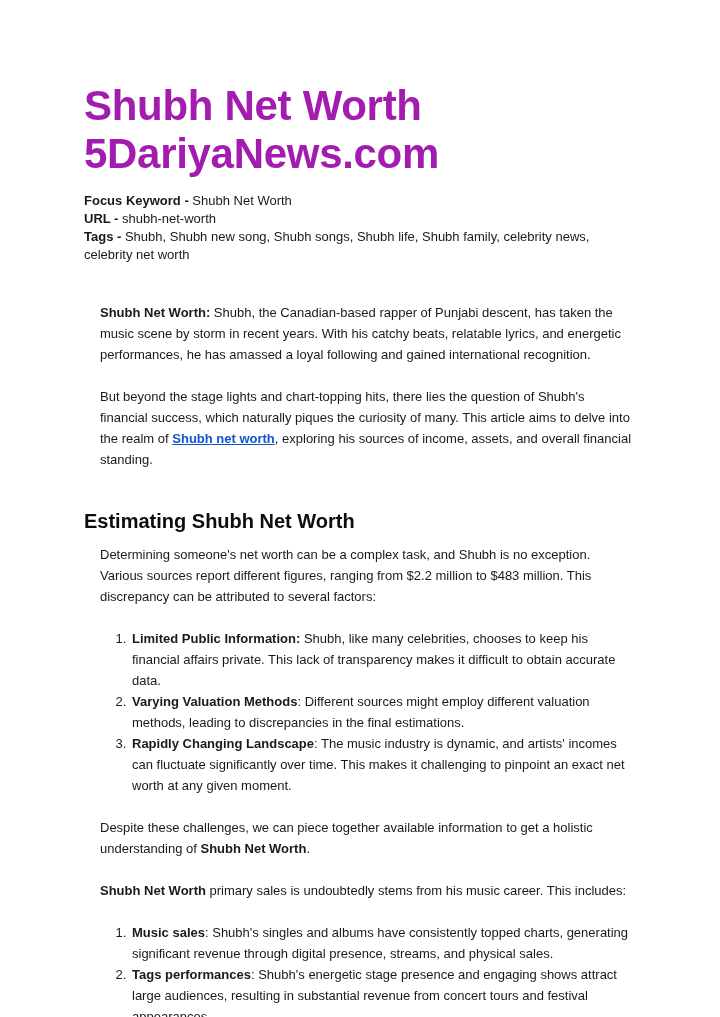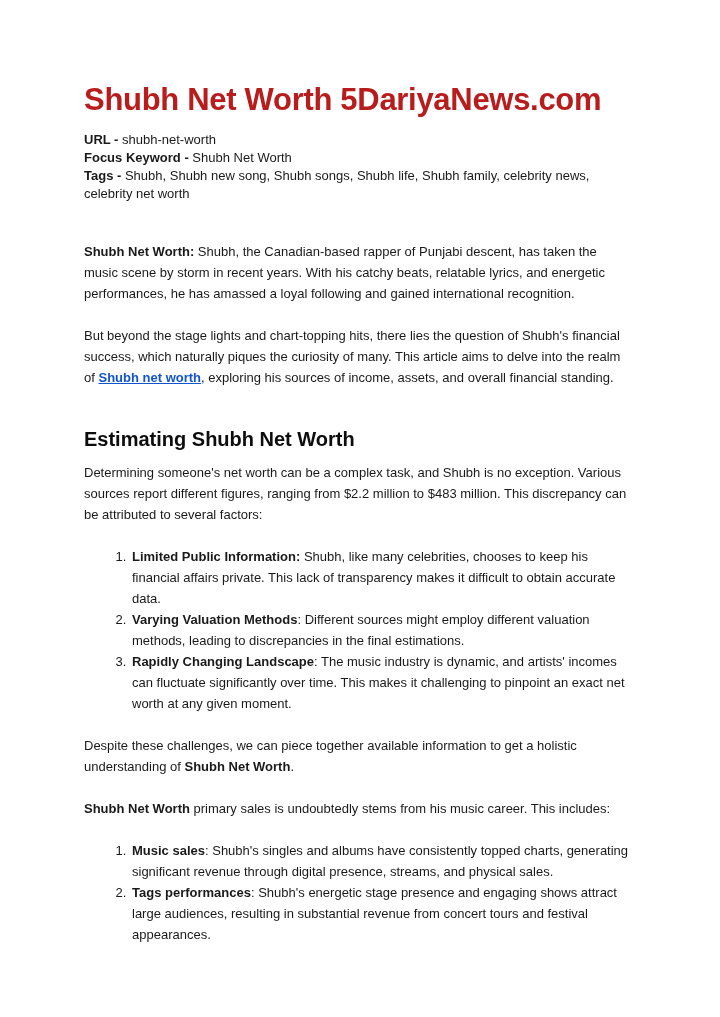--- a/index.html
+++ b/index.html
@@ -11,38 +11,38 @@
     margin: 0 auto;
     background: #ffffff;
     font-family: "Liberation Sans", sans-serif;
     color: #1a1a1a;
     overflow: hidden;
   }
   .content {
     padding: 82px 86px 0 84px;
   }
   h1.doc-title {
-    font-size: 31px;
+    font-size: 42px;
     line-height: 1.15;
     font-weight: bold;
-    color: #b91c1c;
+    color: #a21caf;
     margin: 0 0 13px 0;
     letter-spacing: -0.3px;
   }
   .meta-block { margin: 0 0 38px 0; }
   .meta-line {
     font-size: 13px;
     line-height: 18px;
     margin: 0;
   }
   .meta-label { font-weight: bold; }
   p.body-para {
     font-size: 13px;
     line-height: 21px;
-    margin: 0 0 21px 0;
+    margin: 0 0 21px 16px;
   }
   .b { font-weight: bold; }
   a.doc-link {
     font-weight: bold;
     text-decoration: underline;
     cursor: pointer;
   }
   h2.section-heading {
     font-size: 20px;
     line-height: 1.2;
@@ -63,22 +63,22 @@
 </style>
 </head>
 <body>
 
 <div class="page">
   <div class="content">
 
     <h1 class="doc-title">Shubh Net Worth 5DariyaNews.com</h1>
 
     <div class="meta-block">
+      <p class="meta-line"><span class="meta-label">Focus Keyword - </span><span>Shubh Net Worth</span></p>
       <p class="meta-line"><span class="meta-label">URL - </span><span>shubh-net-worth</span></p>
-      <p class="meta-line"><span class="meta-label">Focus Keyword - </span><span>Shubh Net Worth</span></p>
       <p class="meta-line"><span class="meta-label">Tags - </span><span>Shubh, Shubh new song, Shubh songs, Shubh life, Shubh family, celebrity news, celebrity net worth</span></p>
     </div>
 
     <p class="body-para"><span class="b">Shubh Net Worth:</span><span> Shubh, the Canadian-based rapper of Punjabi descent, has taken the music scene by storm in recent years. With his catchy beats, relatable lyrics, and energetic performances, he has amassed a loyal following and gained international recognition.</span></p>
 
     <p class="body-para"><span>But beyond the stage lights and chart-topping hits, there lies the question of Shubh's financial success, which naturally piques the curiosity of many. This article aims to delve into the realm of </span><a class="doc-link" style="color: rgb(17, 85, 204);">Shubh net worth</a><span>, exploring his sources of income, assets, and overall financial standing.</span></p>
 
     <h2 class="section-heading">Estimating Shubh Net Worth</h2>
 
     <p class="body-para">Determining someone's net worth can be a complex task, and Shubh is no exception. Various sources report different figures, ranging from $2.2 million to $483 million. This discrepancy can be attributed to several factors:</p>

